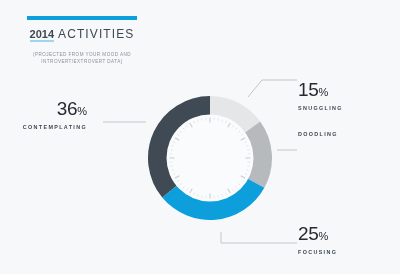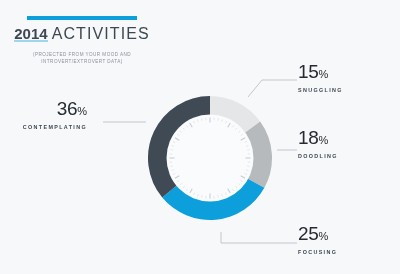--- a/index.html
+++ b/index.html
@@ -36,30 +36,30 @@
     margin: 0 auto 8px auto;
   }
   #title-line {
     display: flex;
     align-items: baseline;
     justify-content: center;
     gap: 4px;
     white-space: nowrap;
   }
   #title-year {
-    font-size: 15px;
+    font-size: 11px;
     font-weight: bold;
     color: #3d4852;
     letter-spacing: 0px;
     border-bottom: 2px solid #9ed6f0;
     padding-bottom: 1px;
     line-height: 10px;
   }
   #title-main {
-    font-size: 16px;
+    font-size: 12px;
     color: #3d4852;
     letter-spacing: 1.1px;
     line-height: 12px;
   }
   #subtitle {
     margin-top: 9px;
     font-size: 4.6px;
     line-height: 7px;
     color: #8a9199;
     letter-spacing: 0.45px;
@@ -96,21 +96,21 @@
     font-size: 5.4px;
     font-weight: bold;
     color: #3d4852;
     letter-spacing: 1.35px;
     line-height: 8px;
     margin-top: 2px;
   }
   .callout.left  { text-align: right; }
   .callout.right { text-align: left; }
 
-  #callout-snuggling     { left: 298px; top: 62px; }
+  #callout-snuggling     { left: 298px; top: 80px; }
   #callout-doodling      { left: 298px; top: 128px; }
   #callout-focusing      { left: 298px; top: 224px; }
   #callout-contemplating { right: 313px; top: 99px; }
 
   
   #leaders {
     position: absolute;
     inset: 0;
     pointer-events: none;
   }
@@ -218,23 +218,20 @@
   </div>
 
   <div class="callout right" id="callout-snuggling">
     <div class="pct">
       <span>15</span><span class="sym">%</span>
     </div>
     <div class="cat">SNUGGLING</div>
   </div>
 
   <div class="callout right" id="callout-doodling">
-    <div class="pct">
-      <span>18</span><span class="sym">%</span>
-    </div>
     <div class="cat">DOODLING</div>
   </div>
 
   <div class="callout right" id="callout-focusing">
     <div class="pct">
       <span>25</span><span class="sym">%</span>
     </div>
     <div class="cat">FOCUSING</div>
   </div>
 

